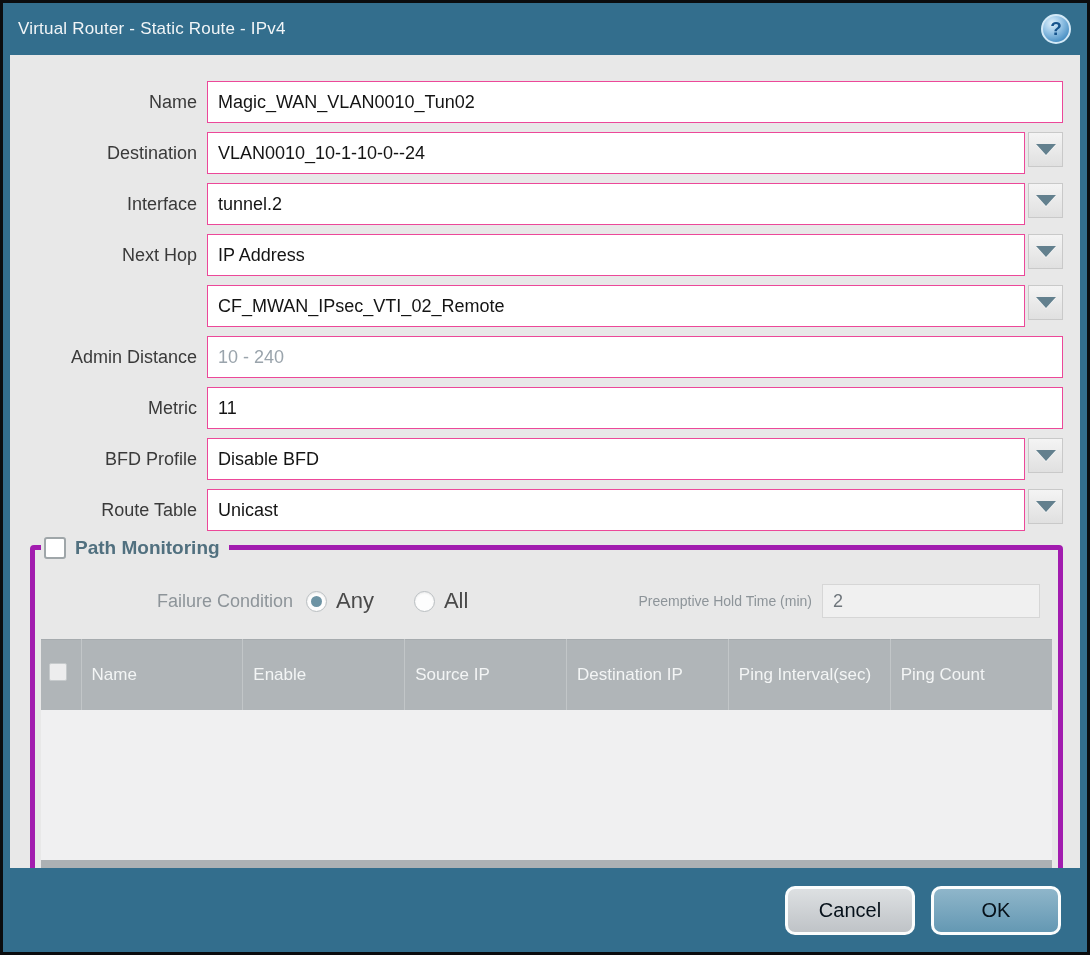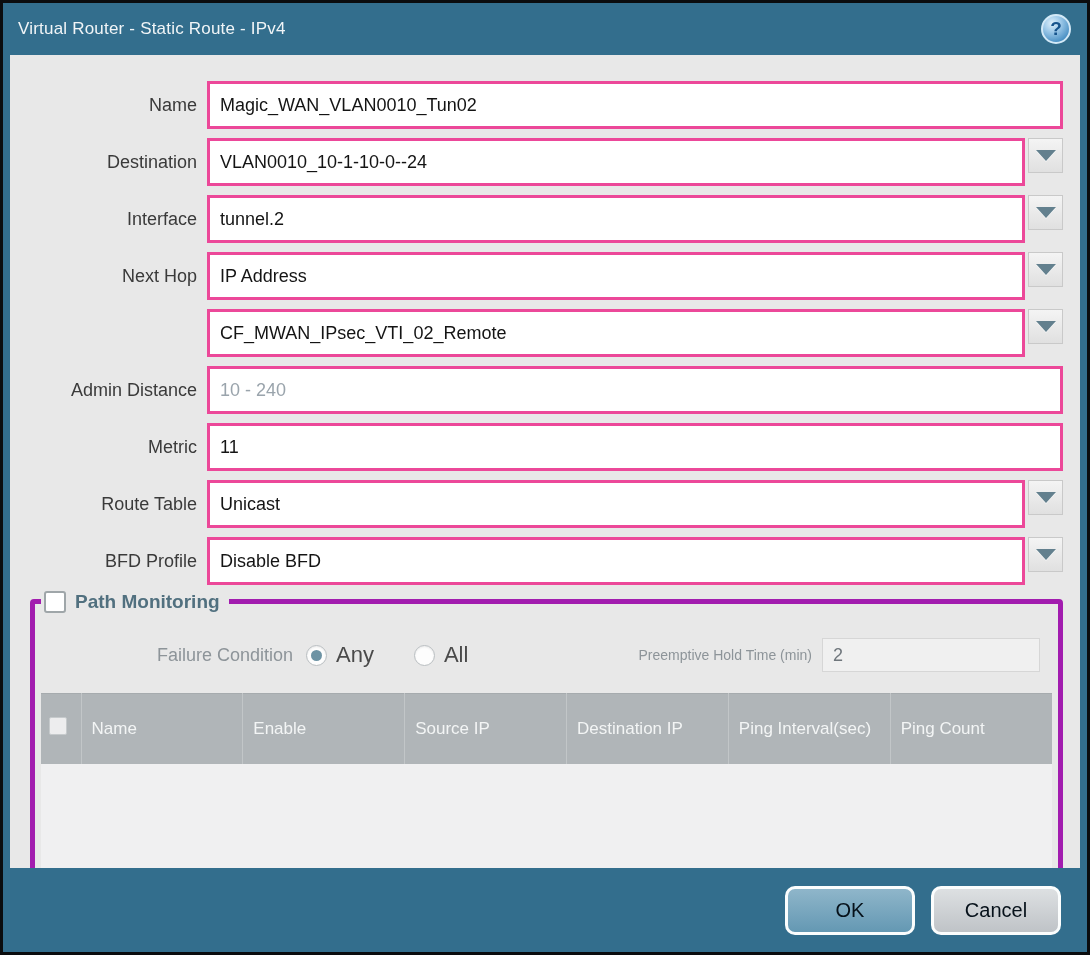--- a/index.html
+++ b/index.html
@@ -33,22 +33,22 @@
   .content {
     flex:1 1 auto; margin:0 7px; background:#e8e8e8;
     padding:26px 17px 0 20px; overflow:hidden;
   }
   .row { display:flex; align-items:center; margin-bottom:9px; }
   .lbl {
     flex:0 0 177px; text-align:right; padding-right:10px;
     font-size:18px; color:#3a3a3a; white-space:nowrap;
   }
   .txt {
-    flex:1 1 auto; height:48px; min-width:0;
-    border:3px solid #ec4899; background:#ffffff;
+    flex:1 1 auto; height:42px; min-width:0;
+    border:1px solid #ec4899; background:#ffffff;
     font-family:"Liberation Sans","DejaVu Sans",sans-serif;
     font-size:18px; color:#141414; padding:0 10px; outline:none;
   }
   .txt::placeholder { color:#9aa4ac; }
   .dd { flex:1 1 auto; display:flex; gap:3px; min-width:0; }
   .dd .txt { flex:1 1 auto; }
   .dd-btn {
     flex:0 0 35px; height:35px;
     background:linear-gradient(#f4f4f4,#e0e0e0);
     border:1px solid #c9c9c9;
@@ -202,33 +202,33 @@
       <label class="lbl">Admin Distance</label>
       <input class="txt" placeholder="10 - 240" style="">
     </div>
 
     <div class="row">
       <label class="lbl">Metric</label>
       <input class="txt" value="11" style="">
     </div>
 
     <div class="row">
+      <label class="lbl">BFD Profile</label>
+      <div class="dd">
+        <input class="txt" value="Disable BFD" style="">
+        <span class="dd-btn">
+            <span class="tri"></span>
+          </span>
+      </div>
+    </div>
+
+    <div class="row">
       <label class="lbl">Route Table</label>
       <div class="dd">
         <input class="txt" value="Unicast" style="">
-        <span class="dd-btn">
-            <span class="tri"></span>
-          </span>
-      </div>
-    </div>
-
-    <div class="row">
-      <label class="lbl">BFD Profile</label>
-      <div class="dd">
-        <input class="txt" value="Disable BFD" style="">
         <span class="dd-btn">
             <span class="tri"></span>
           </span>
       </div>
     </div>
 
     <div class="fieldset">
       <div class="legend">
         <span class="checkbox"></span>
         <span class="legend-text">Path Monitoring</span>
@@ -272,17 +272,17 @@
         <span class="tool del">
           <span class="glyph">−</span>
           <span>Delete</span>
         </span>
       </div>
     </div>
 
   </div>
 
   <div class="footer">
+    <button class="btn cancel">Cancel</button>
     <button class="btn ok">OK</button>
-    <button class="btn cancel">Cancel</button>
   </div>
 
 </div>
 
 </body></html>

